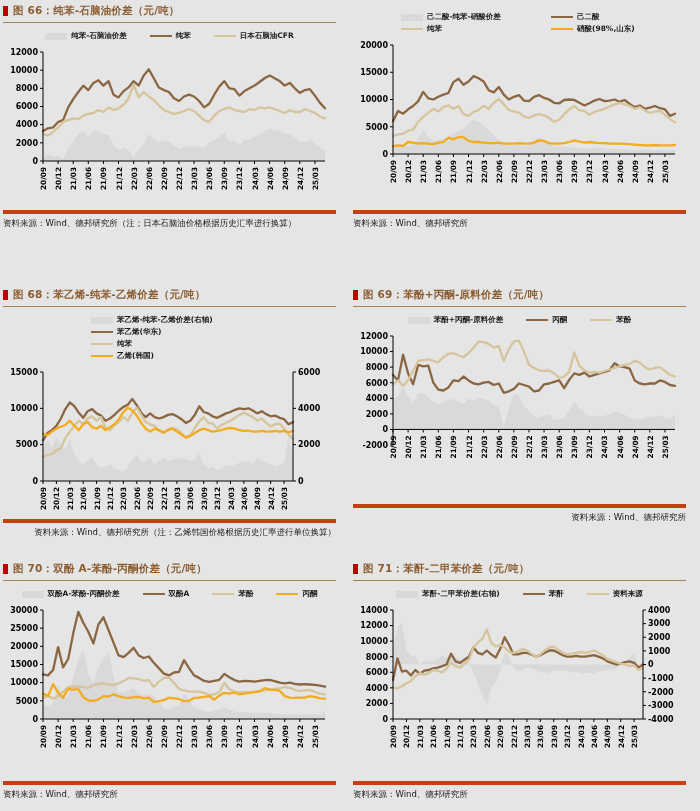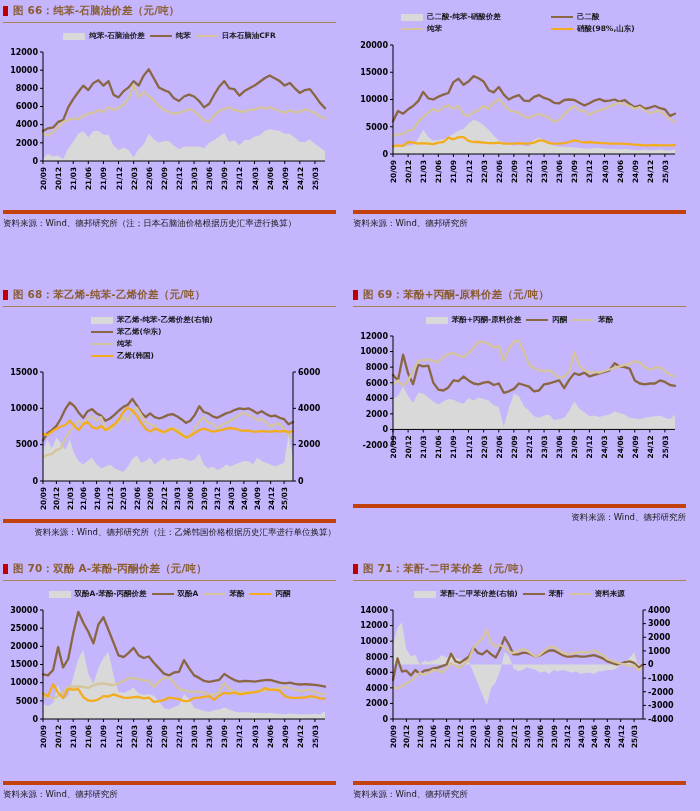--- a/index.html
+++ b/index.html
@@ -1,26 +1,26 @@
 <!DOCTYPE html>
 <html><head>
 <meta charset="utf-8">
 <style>
   html,body{margin:0;padding:0;background:#ffffff;}
   body{font-family:"DejaVu Sans",sans-serif;}
-  #page{width:700px;height:811px;display:grid;grid-template-columns:350px 350px;grid-template-rows:252px 286px 273px;background:#c4b5fd;}
+  #page{width:700px;height:811px;display:grid;grid-template-columns:350px 350px;grid-template-rows:252px 286px 273px;background:#e5e5e5;}
   .cell{display:flex;flex-direction:column;padding-left:3px;padding-right:14px;box-sizing:border-box;overflow:hidden;}
   .r1{padding-top:4px;padding-bottom:22px;}
   .r2{padding-top:36px;padding-bottom:14px;text-align:right;}
   .r3{padding-top:24px;padding-bottom:10px;}
   .chart-title{display:flex;align-items:center;gap:5px;border-bottom:1px solid #a9834f;padding-bottom:4px;}
   .bullet{width:5px;height:10px;background:#c00000;flex:0 0 auto;}
   .title-text{font-size:10.5px;font-weight:bold;color:#8a5c30;letter-spacing:.2px;white-space:nowrap;}
   .legend{margin-top:8px;font-size:7.5px;font-weight:bold;color:#1a1a1a;}
-  .legend.row{display:flex;justify-content:center;gap:5px;flex-wrap:nowrap;}
+  .legend.row{display:flex;justify-content:center;gap:23px;flex-wrap:nowrap;}
   .legend.grid2{display:grid;grid-template-columns:150px auto;row-gap:2px;margin-left:48px;}
   .legend.stack{display:flex;flex-direction:column;gap:2px;margin-left:88px;}
   .lg-item{display:flex;align-items:center;white-space:nowrap;}
   .sw{display:inline-block;width:22px;margin-right:4px;flex:0 0 auto;}
   .sw.area{height:7px;}
   .sw.line{height:2.6px;}
   .plot{margin-top:6px;flex:0 0 auto;}
   .source{margin-top:auto;border-top:4px solid #c2410c;padding-top:4px;font-size:8.5px;color:#1a1a1a;white-space:nowrap;}
 </style>
 </head>

